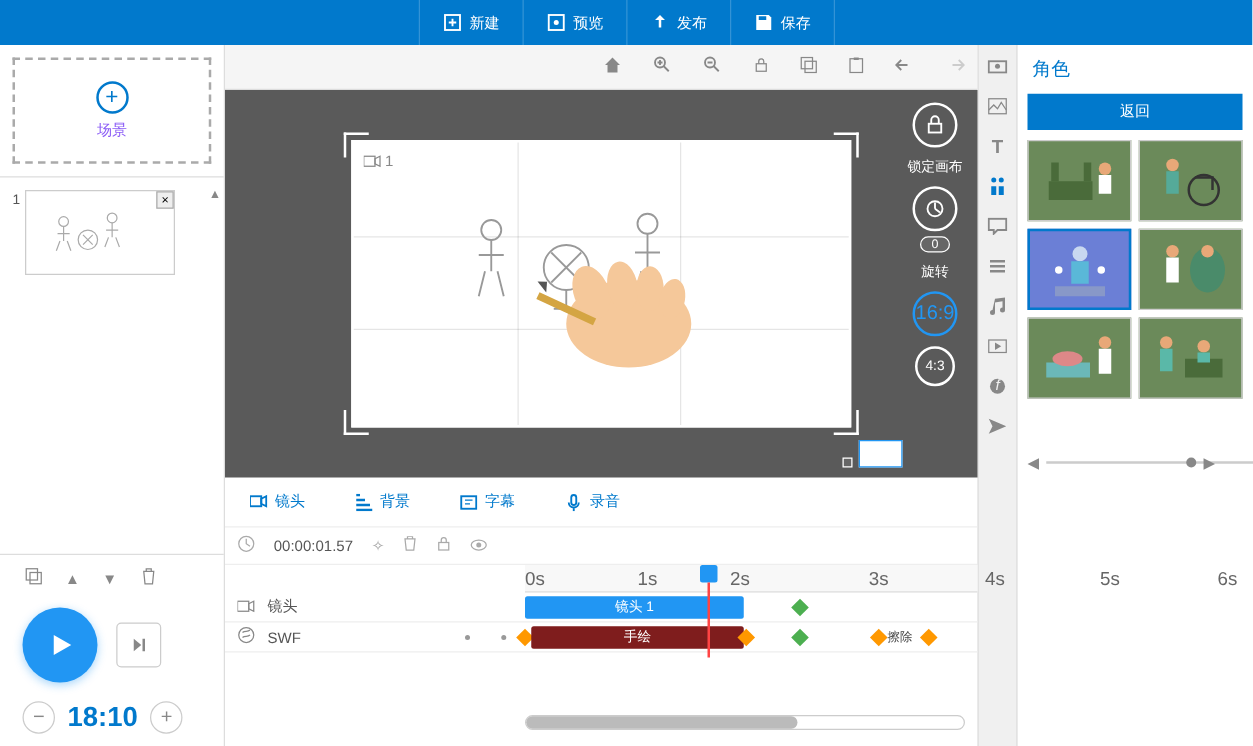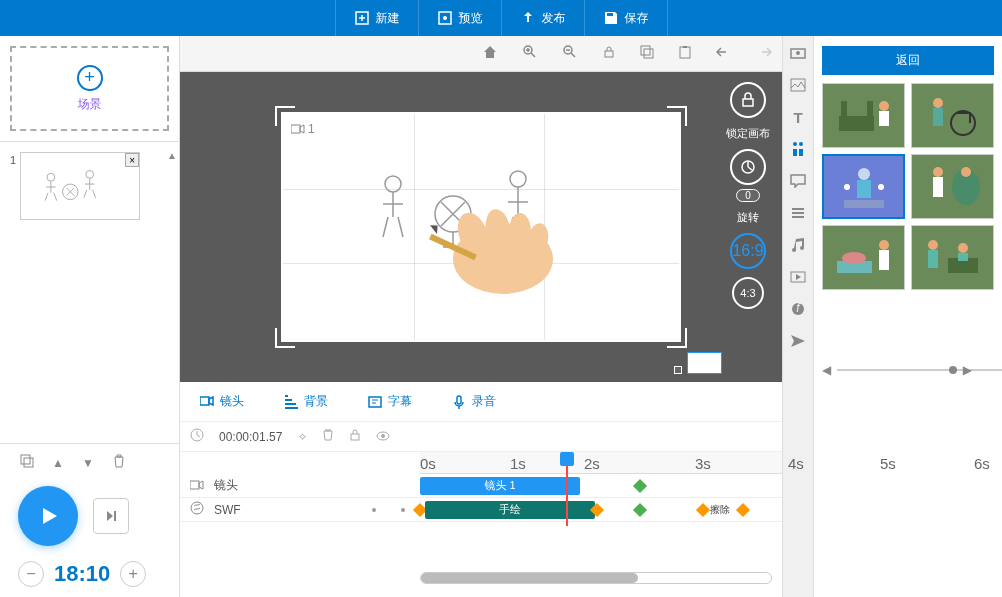--- a/index.html
+++ b/index.html
@@ -64,21 +64,21 @@
 .playhead{position:absolute;top:0;width:14px;height:14px;background:#2196f3;border-radius:2px;cursor:pointer;z-index:10}
 .playhead::after{content:"";position:absolute;top:14px;left:6px;width:2px;height:60px;background:#f44}
 .timeline-tracks{position:relative}
 .track{height:24px;display:flex;align-items:center;border-bottom:1px solid #eee}
 .track-head{width:240px;display:flex;align-items:center;gap:10px;padding-left:10px}
 .track-icon{color:#888}
 .track-name{color:#555}
 .track-body{flex:1;position:relative;height:24px}
 .clip{position:absolute;height:18px;top:3px;display:flex;align-items:center;justify-content:center;color:#fff;font-size:11px;border-radius:2px}
 .clip-blue{background:#2196f3}
-.clip-lblue{background:#0f766e}
+.clip-lblue{background:#7f1d1d}
 .diamond{position:absolute;width:10px;height:10px;transform:rotate(45deg);top:7px}
 .d-green{background:#4caf50}
 .d-orange{background:#ff9800}
 .dot{position:absolute;width:4px;height:4px;border-radius:50%;background:#999;top:10px}
 .clip-label{position:absolute;font-size:10px;color:#444;top:5px}
 .timeline-scroll{height:14px;margin-left:240px;margin-top:50px;padding-right:10px}
 .scroll-track{height:12px;border:1px solid #ccc;border-radius:6px;position:relative}
 .scroll-thumb{position:absolute;height:10px;background:#bbb;border-radius:5px;top:0}
 .right-panel{width:220px;display:flex;background:#fff}
 .tool-strip{width:32px;background:#f0f0f0;border-left:1px solid #ddd;border-right:1px solid #ddd;display:flex;flex-direction:column;align-items:center;padding-top:8px;gap:14px}
@@ -353,21 +353,21 @@
       <div class="timeline-tracks">
         <div class="track">
           <div class="track-head">
             <span class="track-icon"><svg width="14" height="10" viewBox="0 0 14 10">
                   <rect x="0" y="1" width="9" height="8" fill="none" stroke="#888"></rect>
                   <path d="M9 3l4-2v8l-4-2z" fill="none" stroke="#888"></path>
                 </svg></span>
             <span class="track-name">镜头</span>
           </div>
           <div class="track-body">
-            <div class="clip clip-blue" style="left:0;width:160px">镜头 1</div>
+            <div class="clip clip-blue" style="left:0;width:175px">镜头 1</div>
             <div class="diamond d-green" style="left:215px"></div>
           </div>
         </div>
         <div class="track">
           <div class="track-head">
             <span class="track-icon"><svg width="14" height="14" viewBox="0 0 14 14">
                   <circle cx="7" cy="7" r="6" fill="none" stroke="#888"></circle>
                   <path d="M4 5c2-2 4 0 6-2M4 9c2-2 4 0 6-2" stroke="#888" fill="none"></path>
                 </svg></span>
             <span class="track-name">SWF</span>
@@ -443,20 +443,21 @@
             <text x="7" y="10" text-anchor="middle" fill="#f0f0f0" font-size="9" font-style="italic">f</text>
           </svg>
         </div>
       <div class="ts-icon">
           <svg width="16" height="14" viewBox="0 0 16 14">
             <path d="M1 1l14 6L1 13l3-6z" fill="currentColor"></path>
           </svg>
         </div>
     </div>
     <div class="asset-panel">
+      <div class="asset-title">角色</div>
       <div class="back-btn">返回</div>
       <div class="asset-grid">
         <div class="asset-item green">
             <svg width="70" height="50" viewBox="0 0 70 50">
               <rect x="10" y="25" width="35" height="15" fill="#4a6b3a"></rect>
               <rect x="12" y="10" width="6" height="15" fill="#4a6b3a"></rect>
               <rect x="38" y="10" width="6" height="15" fill="#4a6b3a"></rect>
               <circle cx="55" cy="15" r="5" fill="#e8a878"></circle>
               <rect x="50" y="20" width="10" height="15" fill="#fff"></rect>
             </svg>

